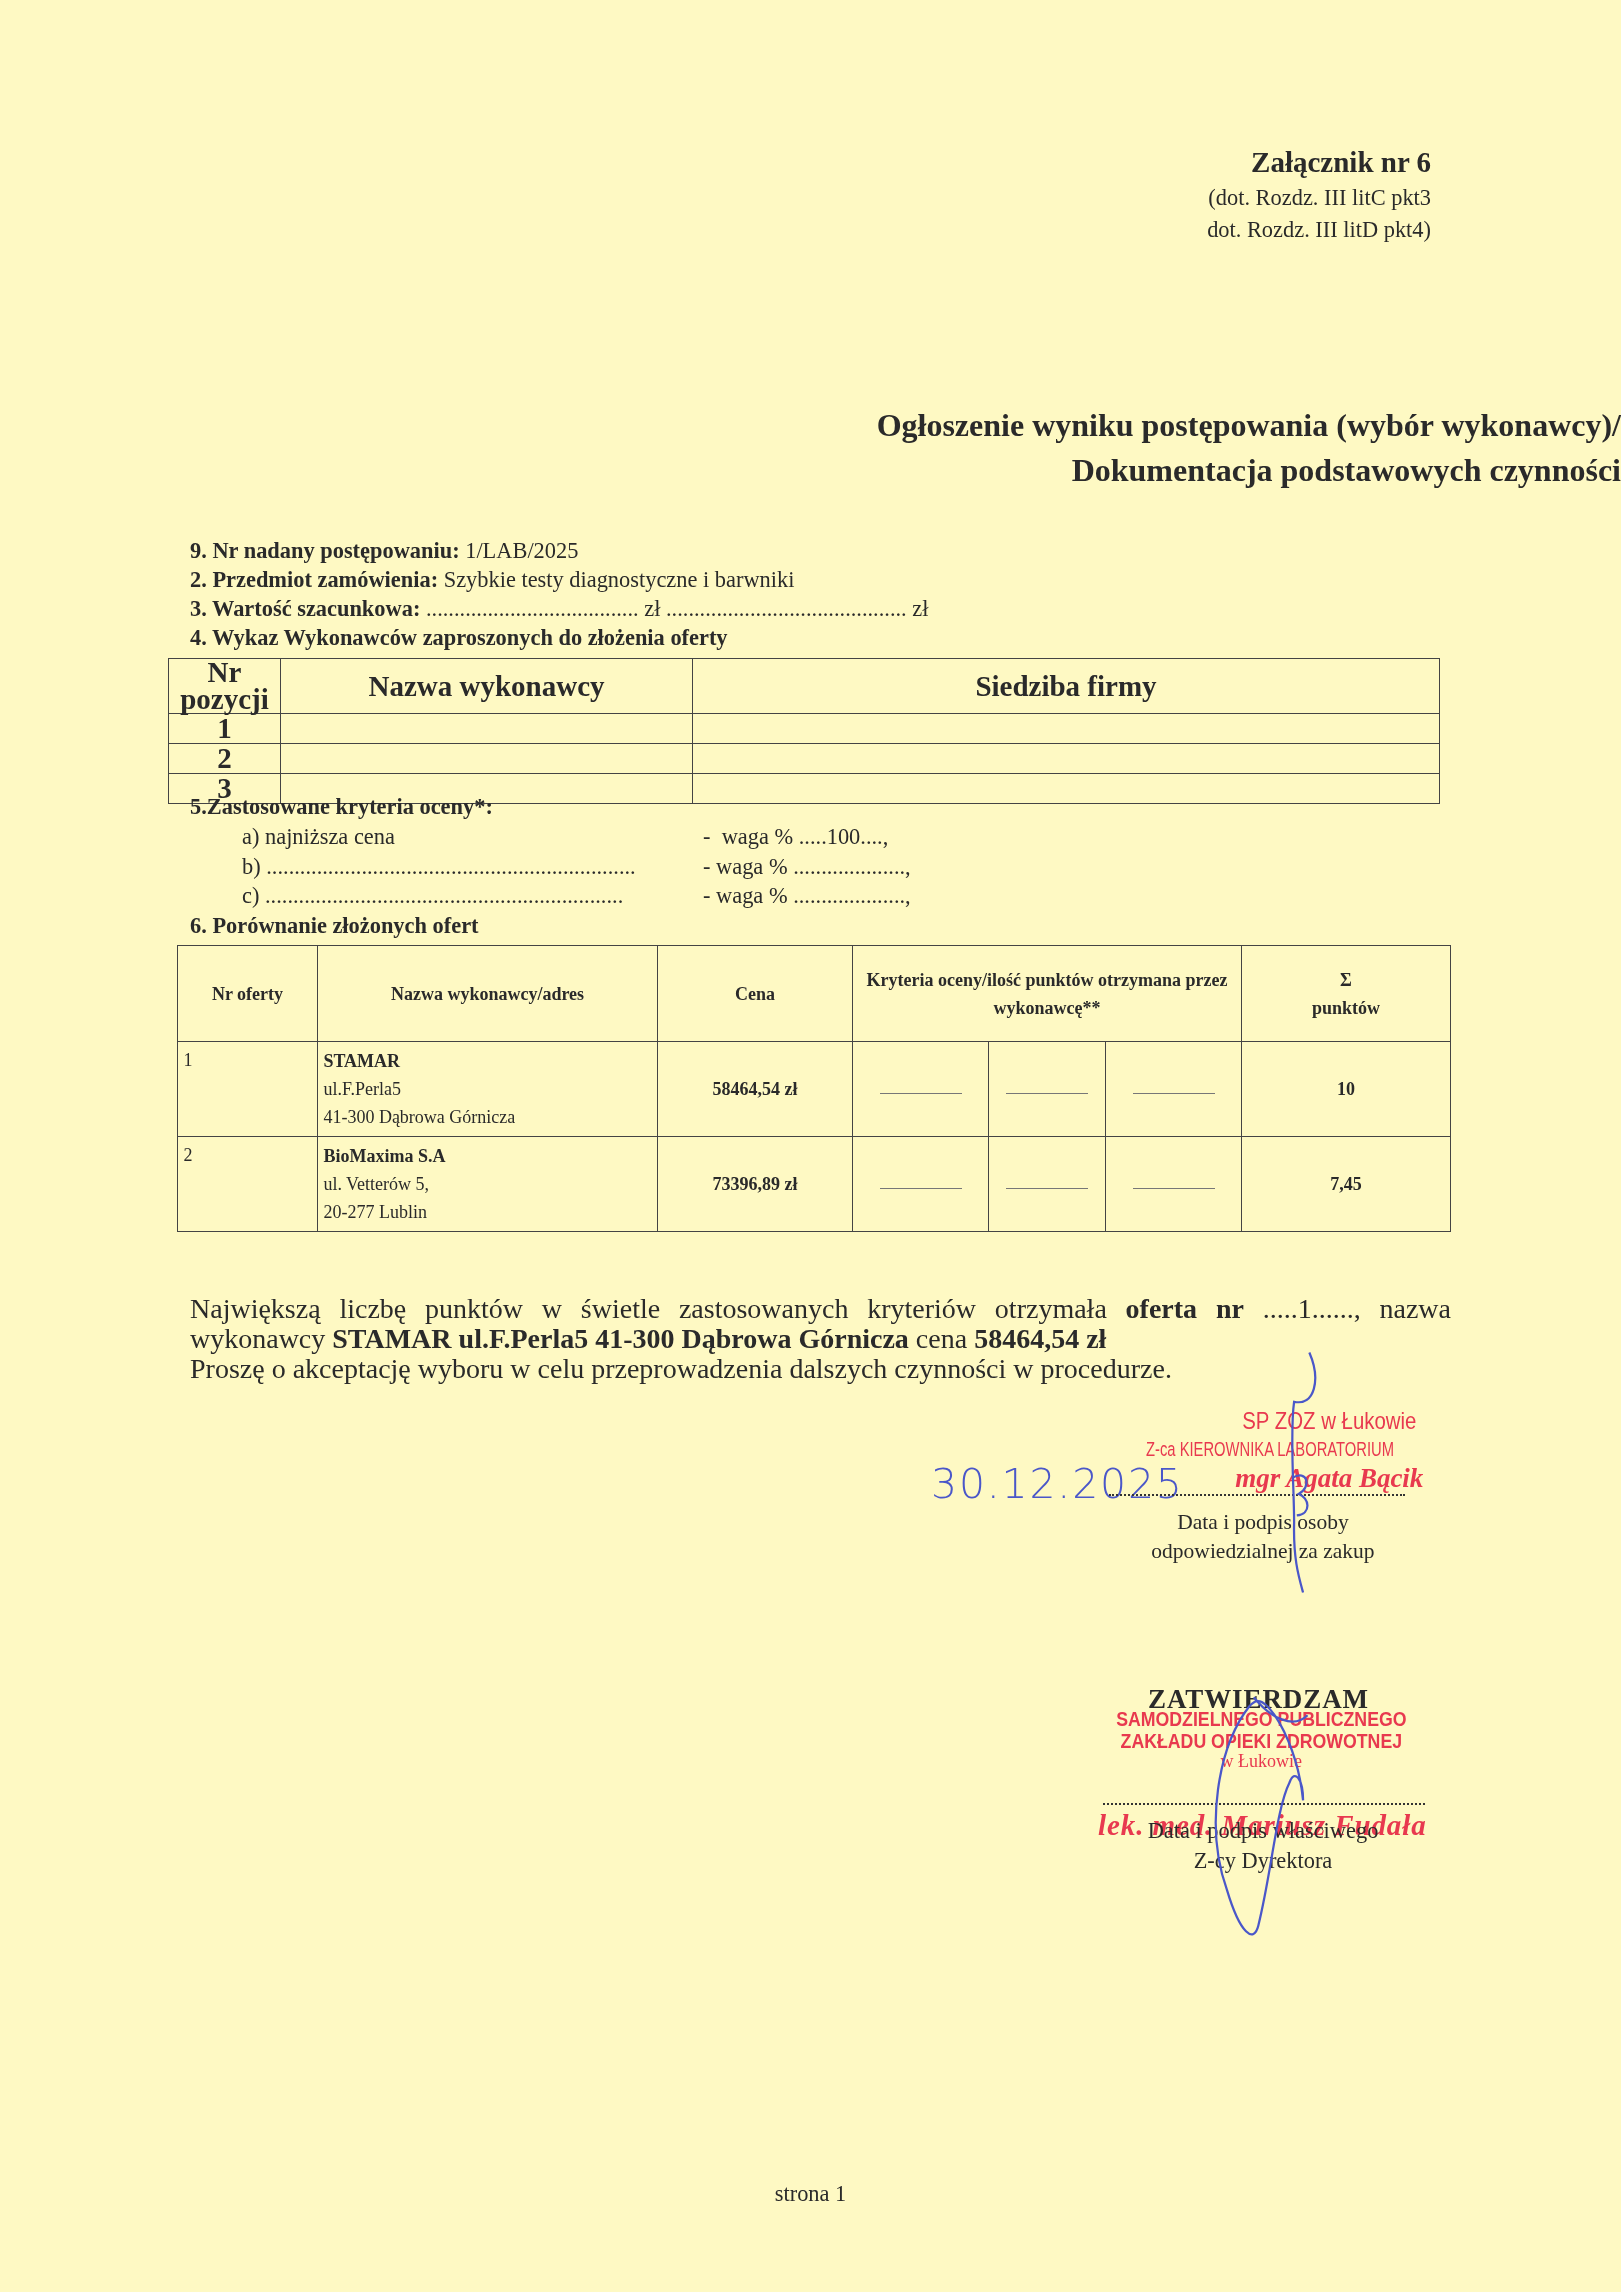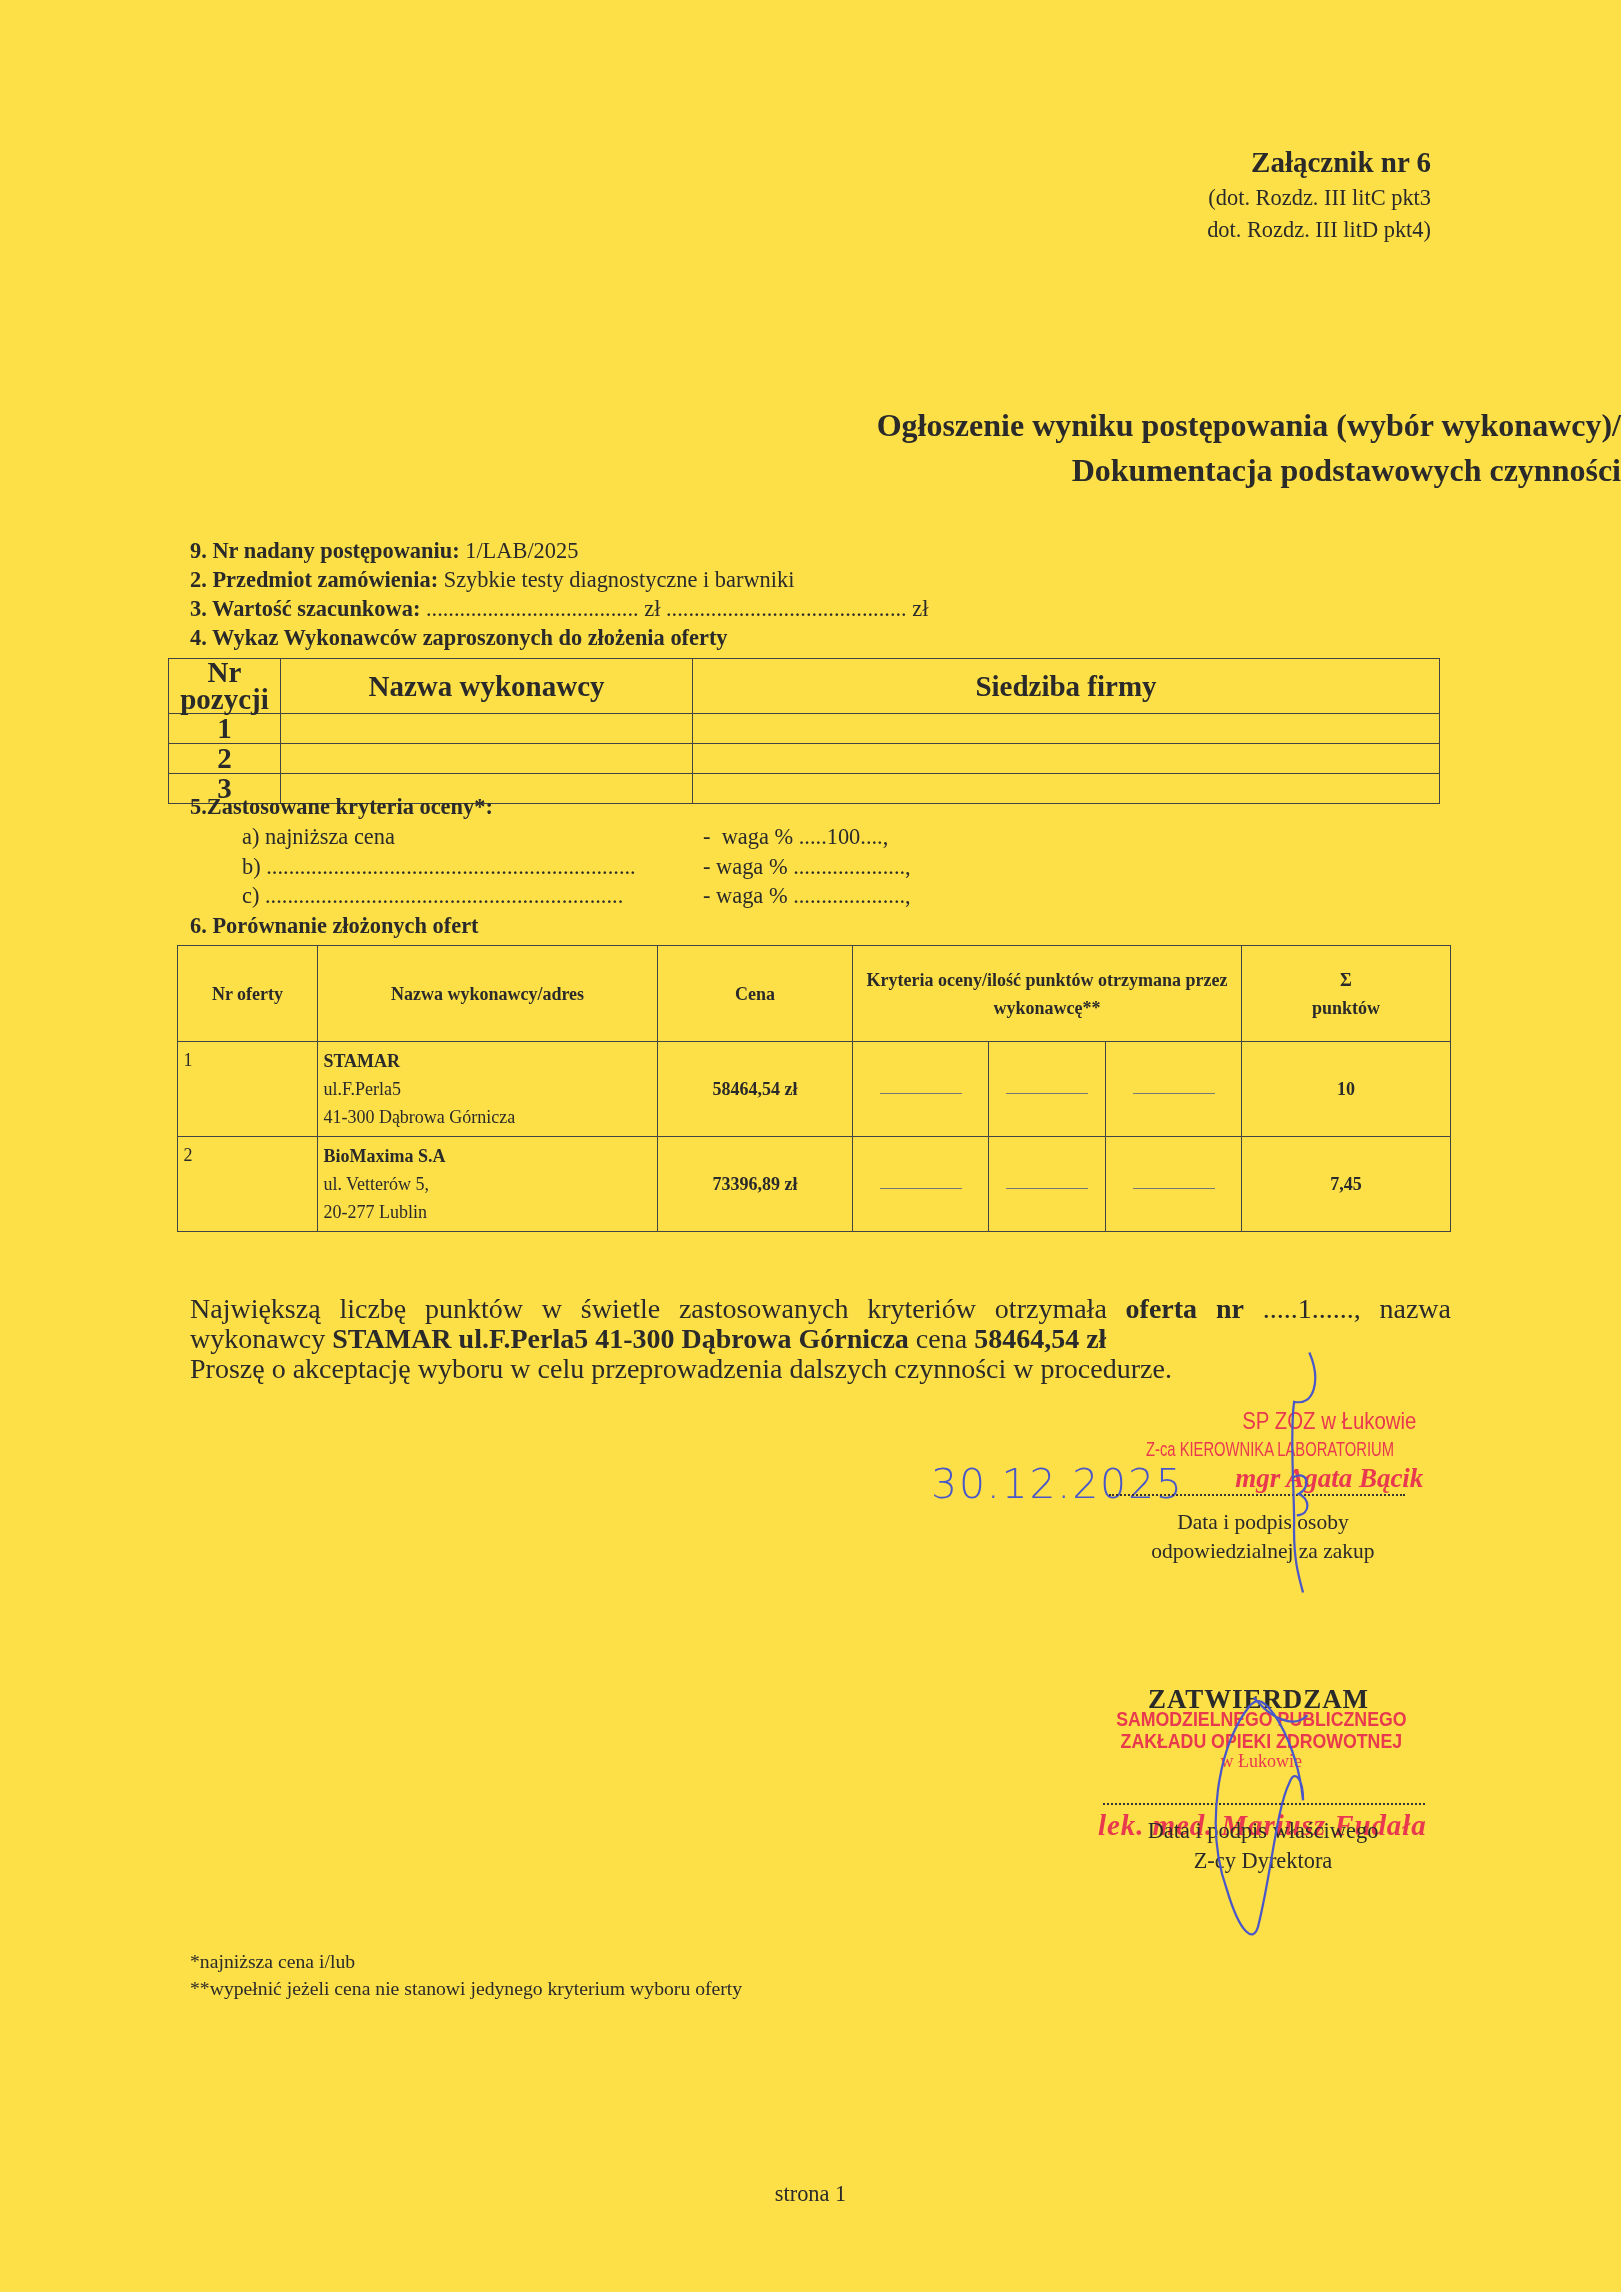--- a/index.html
+++ b/index.html
@@ -1,21 +1,21 @@
 <!DOCTYPE html>
 <html style="font-size:14.3px"><head>
   <meta charset="utf-8">
   <style>
     * { box-sizing: border-box; margin: 0; padding: 0; }
     html, body {
       width: 1621px; height: 2293px; background: #ffffff;
       font-family: "Liberation Serif", "DejaVu Serif", serif;
       color: #2a2a2a;
     }
-    .page { position: relative; width: 1621px; height: 2293px; overflow: hidden; background: #fde047; }
+    .page { position: relative; width: 1621px; height: 2293px; overflow: hidden; background: #fef9c3; }
 
     .header-block { position: absolute; right: 190px; top: 143px; text-align: right; }
     .header-title { font-size: 29px; font-weight: bold; line-height: 39px; }
     .header-line { font-size: 22.4px; line-height: 32px; }
 
     .doc-title { position: absolute; left: 0; width: 1621px; top: 403px; text-align: right;
       font-size: 32px; font-weight: bold; line-height: 45px; }
 
     .info { position: absolute; left: 190px; top: 536px; font-size: 22.4px; line-height: 29px; }
     .info b { font-weight: bold; }
@@ -234,20 +234,16 @@
     <div>Z-cy Dyrektora</div>
   </div>
 
   <svg class="sig-svg" width="1621" height="2293" viewBox="0 0 1810 2560">
     <path d="M1462 1510 C1475 1540,1468 1570,1445 1565 C1440 1600,1445 1660,1445 1700 C1444 1740,1450 1760,1455 1778" fill="none" stroke="#4a57c9" stroke-width="2.5"></path>
     <path d="M1443 1650 C1460 1640,1465 1660,1450 1668 C1462 1672,1465 1690,1448 1692" fill="none" stroke="#4a57c9" stroke-width="2.5"></path>
     <path d="M1395 1905 C1360 1950,1345 2040,1370 2110 C1385 2160,1400 2170,1405 2150 C1420 2090,1425 2020,1440 1990 C1445 1975,1455 1985,1455 2010 C1450 1960,1430 1920,1415 1905 C1405 1895,1400 1900,1395 1905" fill="none" stroke="#4a57c9" stroke-width="2.5"></path>
     <path d="M1400 1895 C1420 1920,1445 1930,1460 1915" fill="none" stroke="#4a57c9" stroke-width="2.5"></path>
   </svg>
 
-  <div class="footnotes">
-    <div>*najniższa cena i/lub</div>
-    <div>**wypełnić jeżeli cena nie stanowi jedynego kryterium wyboru oferty</div>
-  </div>
 
   <div class="page-num">strona 1</div>
 </div>
 
 
 </body></html>

